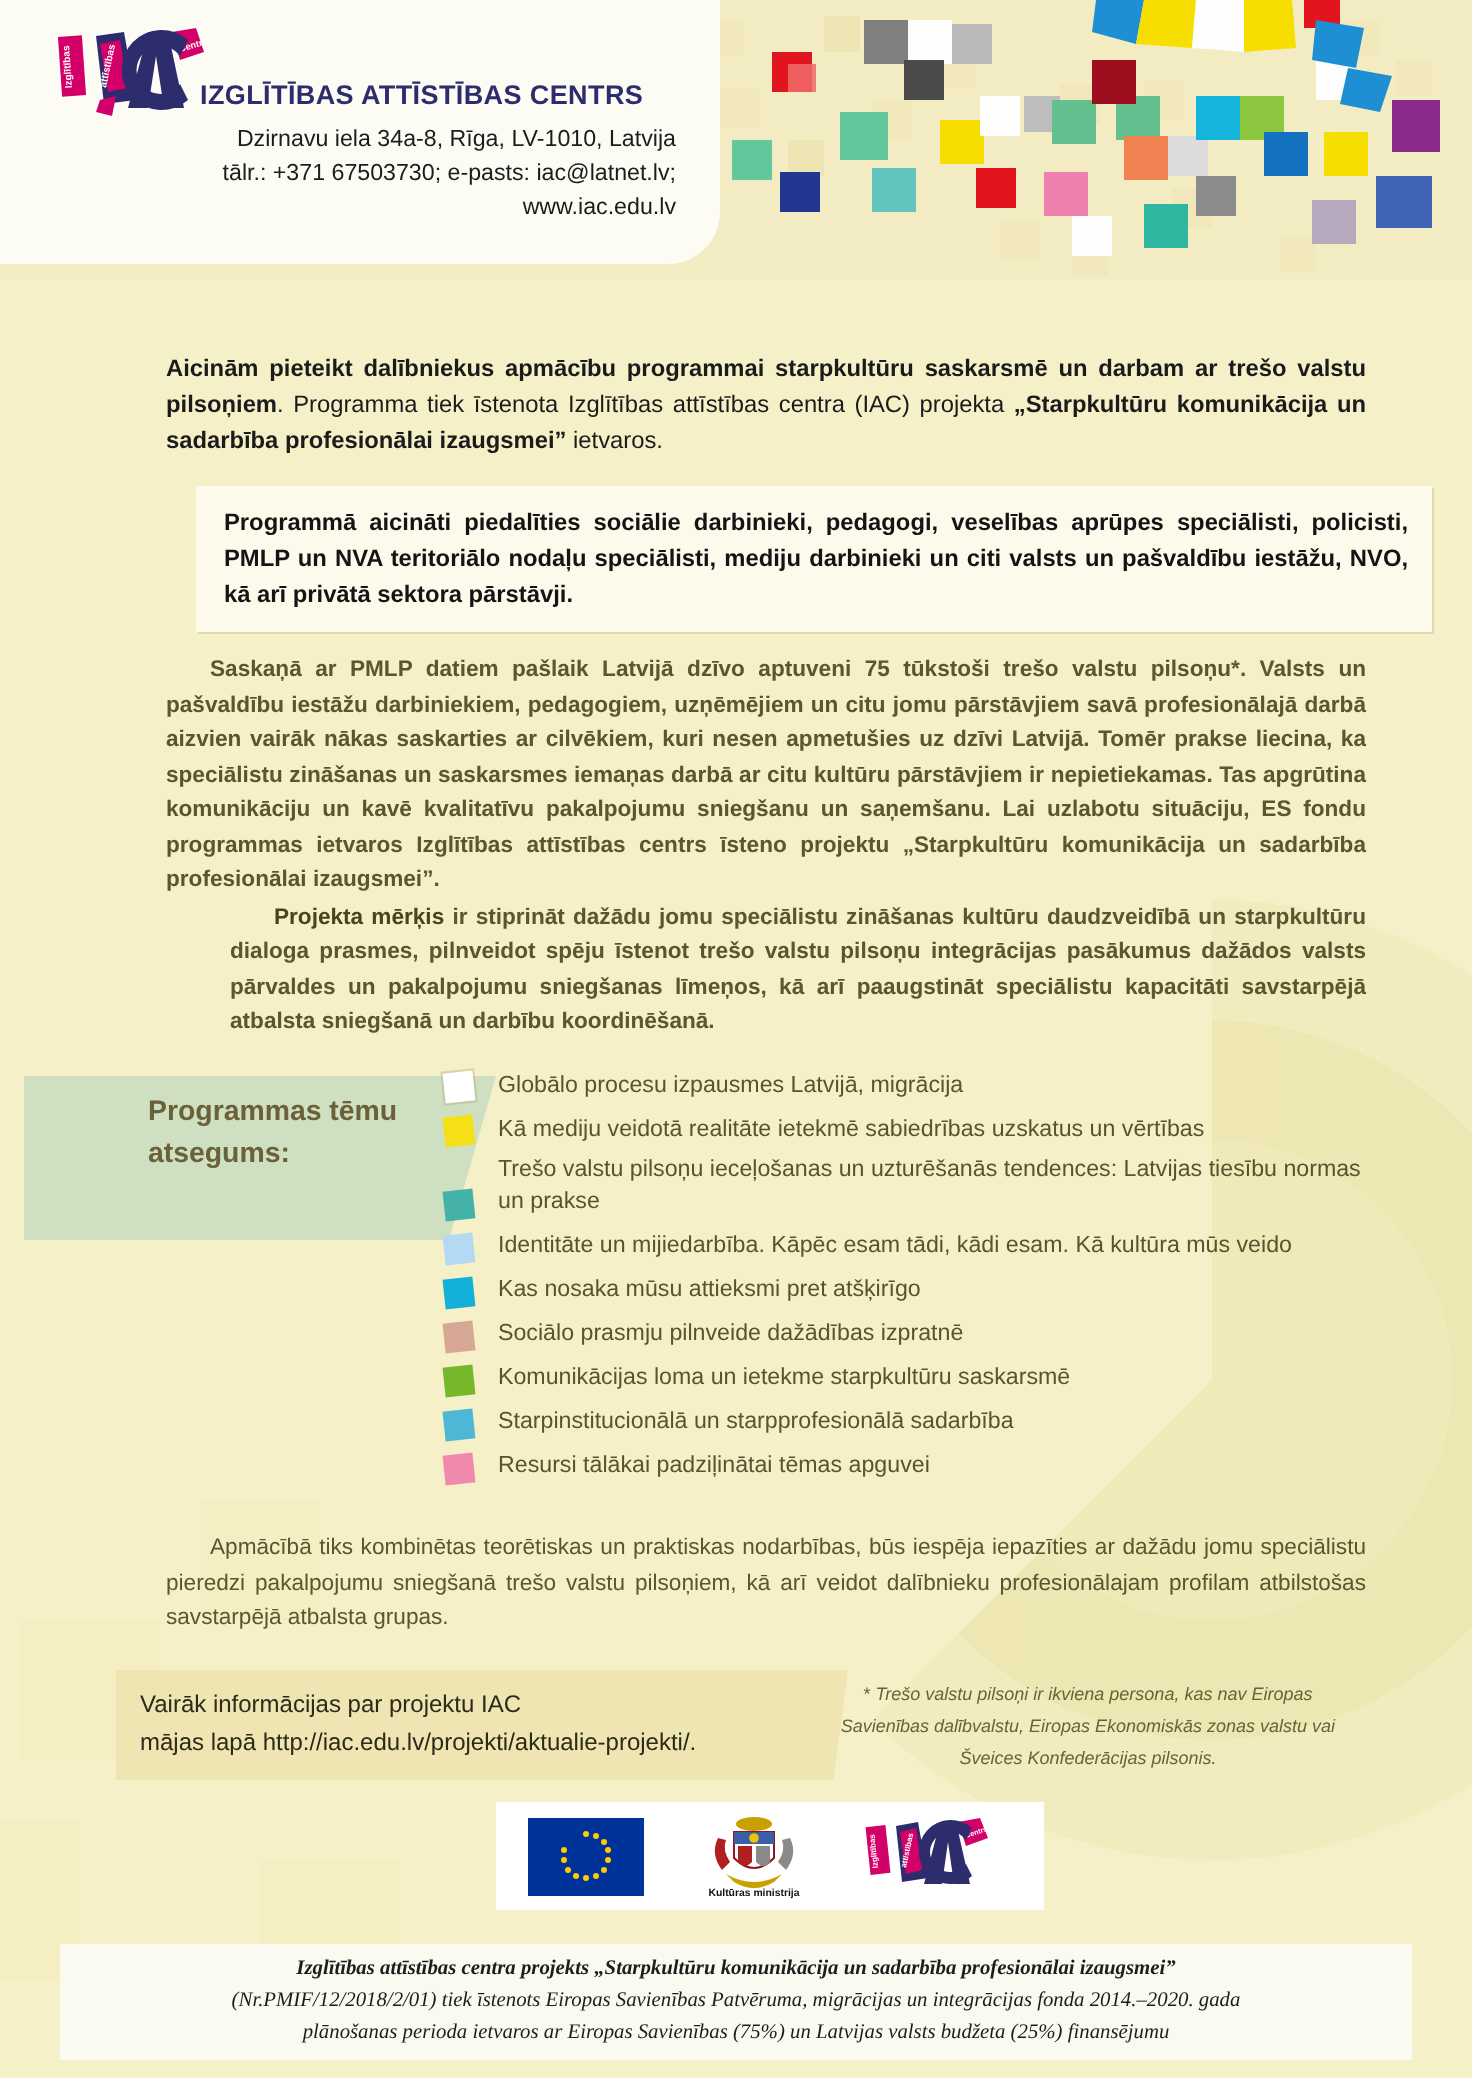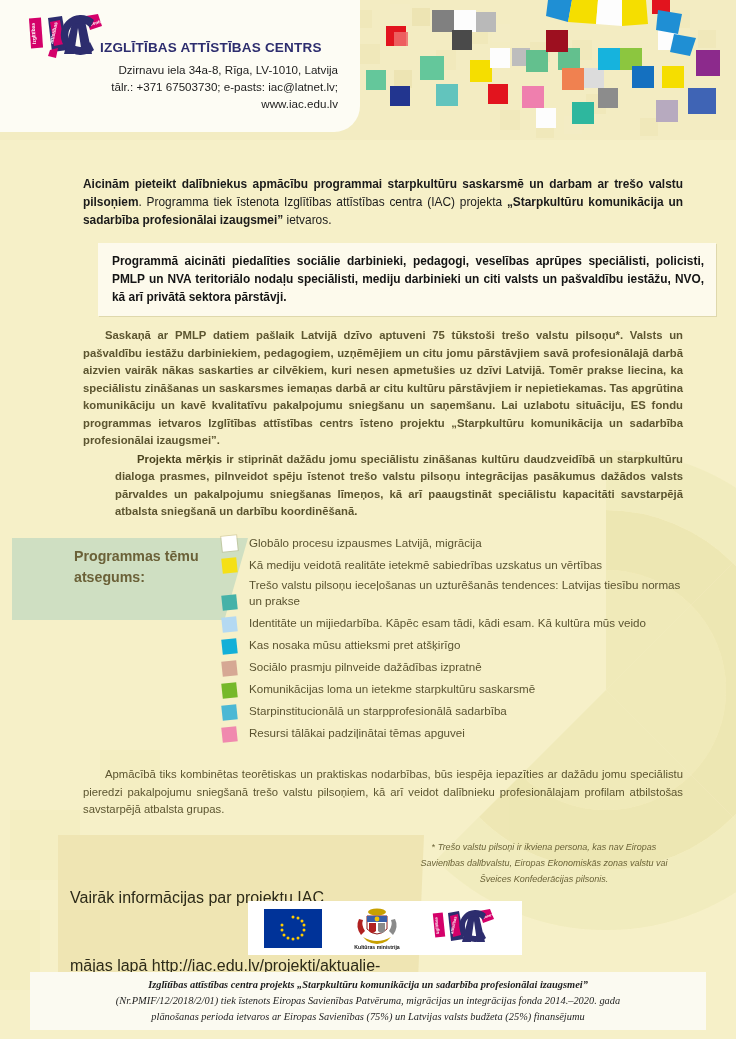--- a/index.html
+++ b/index.html
@@ -187,24 +187,23 @@
   
   .infobox {
     position: absolute;
     left: 58px; top: 835px;
     width: 344px;
     padding: 8px 10px 9px 12px;
     background: #efe5b3;
     clip-path: polygon(0 0, 100% 0, 98% 100%, 0 100%);
   }
   .infobox div {
-    font-size: 16px;
+    font-size: 12px;
     line-height: 1.6;
     color: #2c2a18;
-    margin-top: 42px;
   }
   .footnote {
     position: absolute;
     left: 418px; top: 840px;
     width: 252px;
     font-size: 9px;
     line-height: 1.75;
     font-style: italic;
     color: #6b6338;
     text-align: center;

